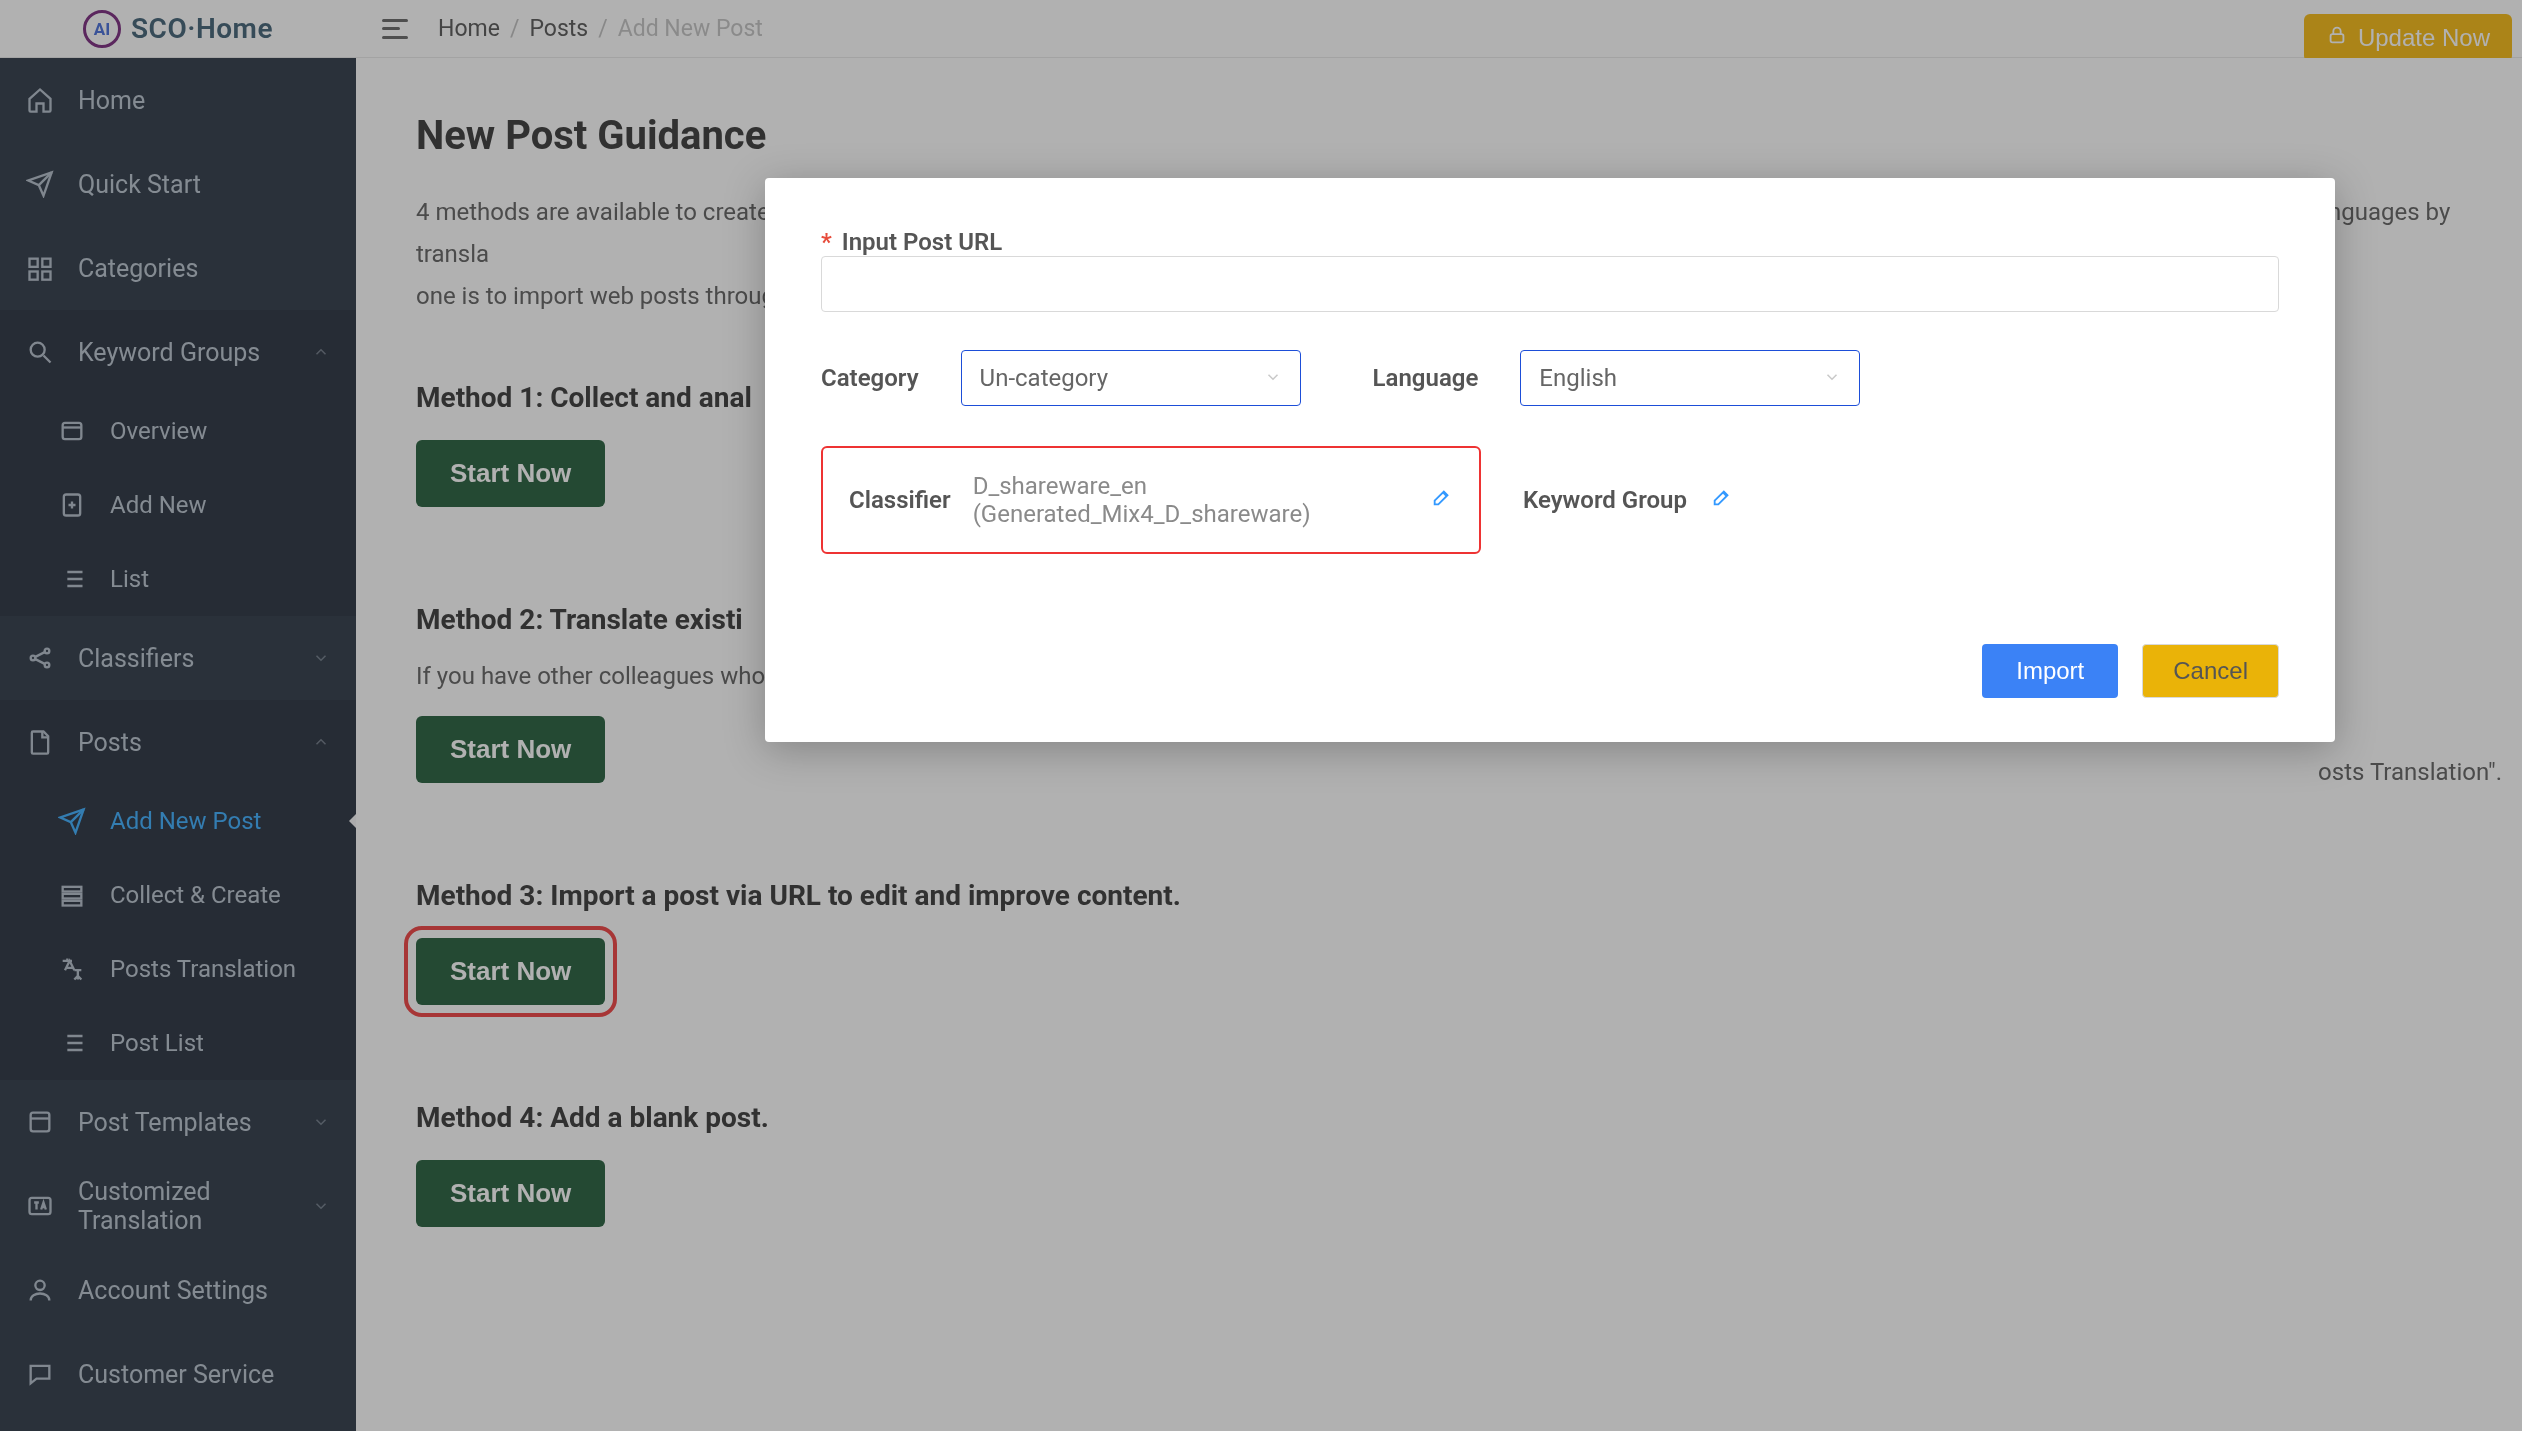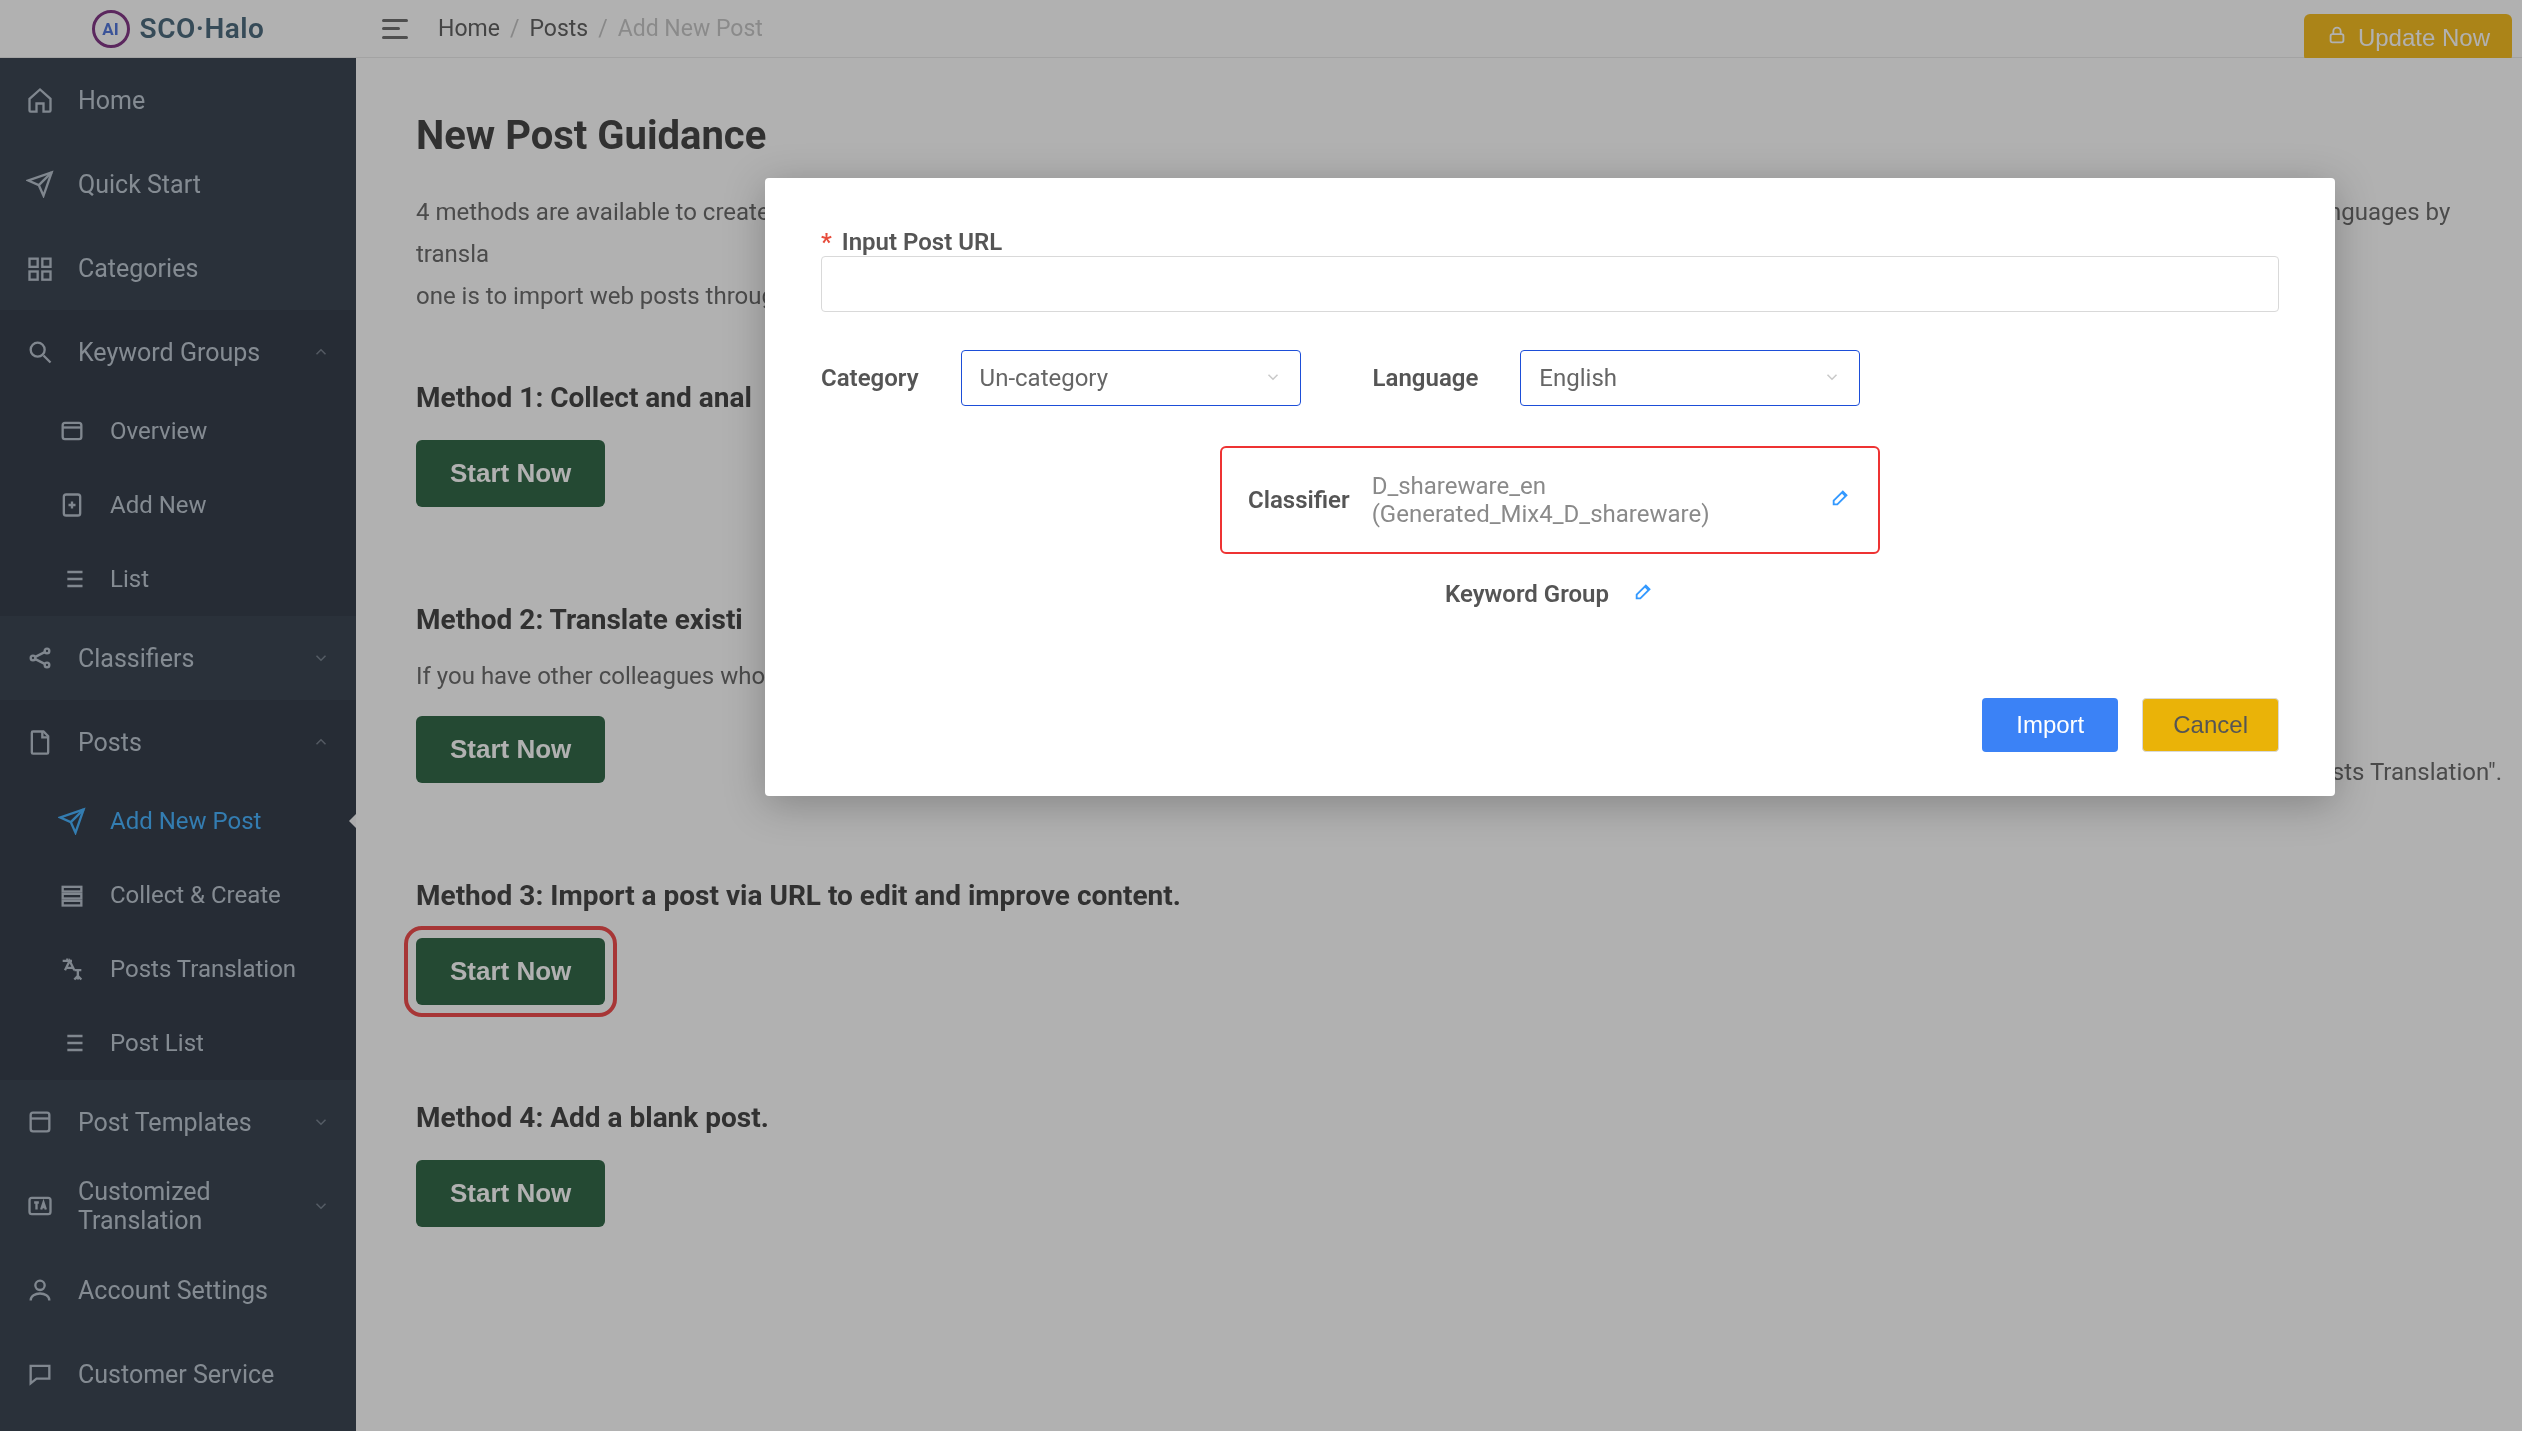--- a/index.html
+++ b/index.html
@@ -98,21 +98,21 @@
   .modal-actions { display:flex; gap:24px; justify-content:flex-end; margin-top:90px; }
   .btn-primary { background:#3b82f6; color:#fff; border:none; font-size:24px; padding:12px 34px; border-radius:4px; cursor:pointer; }
   .btn-default { background:#eab308; color:#555; border:1px solid #d9d9d9; font-size:24px; padding:12px 30px; border-radius:4px; cursor:pointer; }
 </style>
 </head>
 <body>
 
 <div class="topbar">
   <div class="logo-wrap">
     <div class="logo-mark">AI</div>
-    <div class="logo-text">SCO·Halo</div>
+    <div class="logo-text">SCO·Home</div>
   </div>
 </div>
 
 <div class="header">
   <div class="hamburger">
       <span></span>
       <span></span>
       <span></span>
     </div>
   <div class="breadcrumb">
@@ -366,21 +366,21 @@
     </div>
     <span class="field-label" style="margin-left:30px;">Language</span>
     <div class="select">
       <span>English</span>
       <span class="caret"><svg width="18" height="18" viewBox="0 0 24 24" fill="none" stroke="#888" stroke-width="2">
             <path d="M6 9l6 6 6-6"></path>
           </svg></span>
     </div>
   </div>
 
-  <div class="field-row" style="margin-bottom:0;flex-direction:column;">
+  <div class="field-row" style="margin-bottom:0;">
     <div class="classifier-block">
       <span class="field-label">Classifier</span>
       <span class="val">D_shareware_en (Generated_Mix4_D_shareware)</span>
       <span class="edit-pen">
         <svg width="22" height="22" viewBox="0 0 24 24" fill="none" stroke="#3399ff" stroke-width="2">
             <path d="M4 20h4l10-10-4-4L4 16v4z"></path>
             <path d="M13 7l4 4"></path>
           </svg>
       </span>
     </div>

